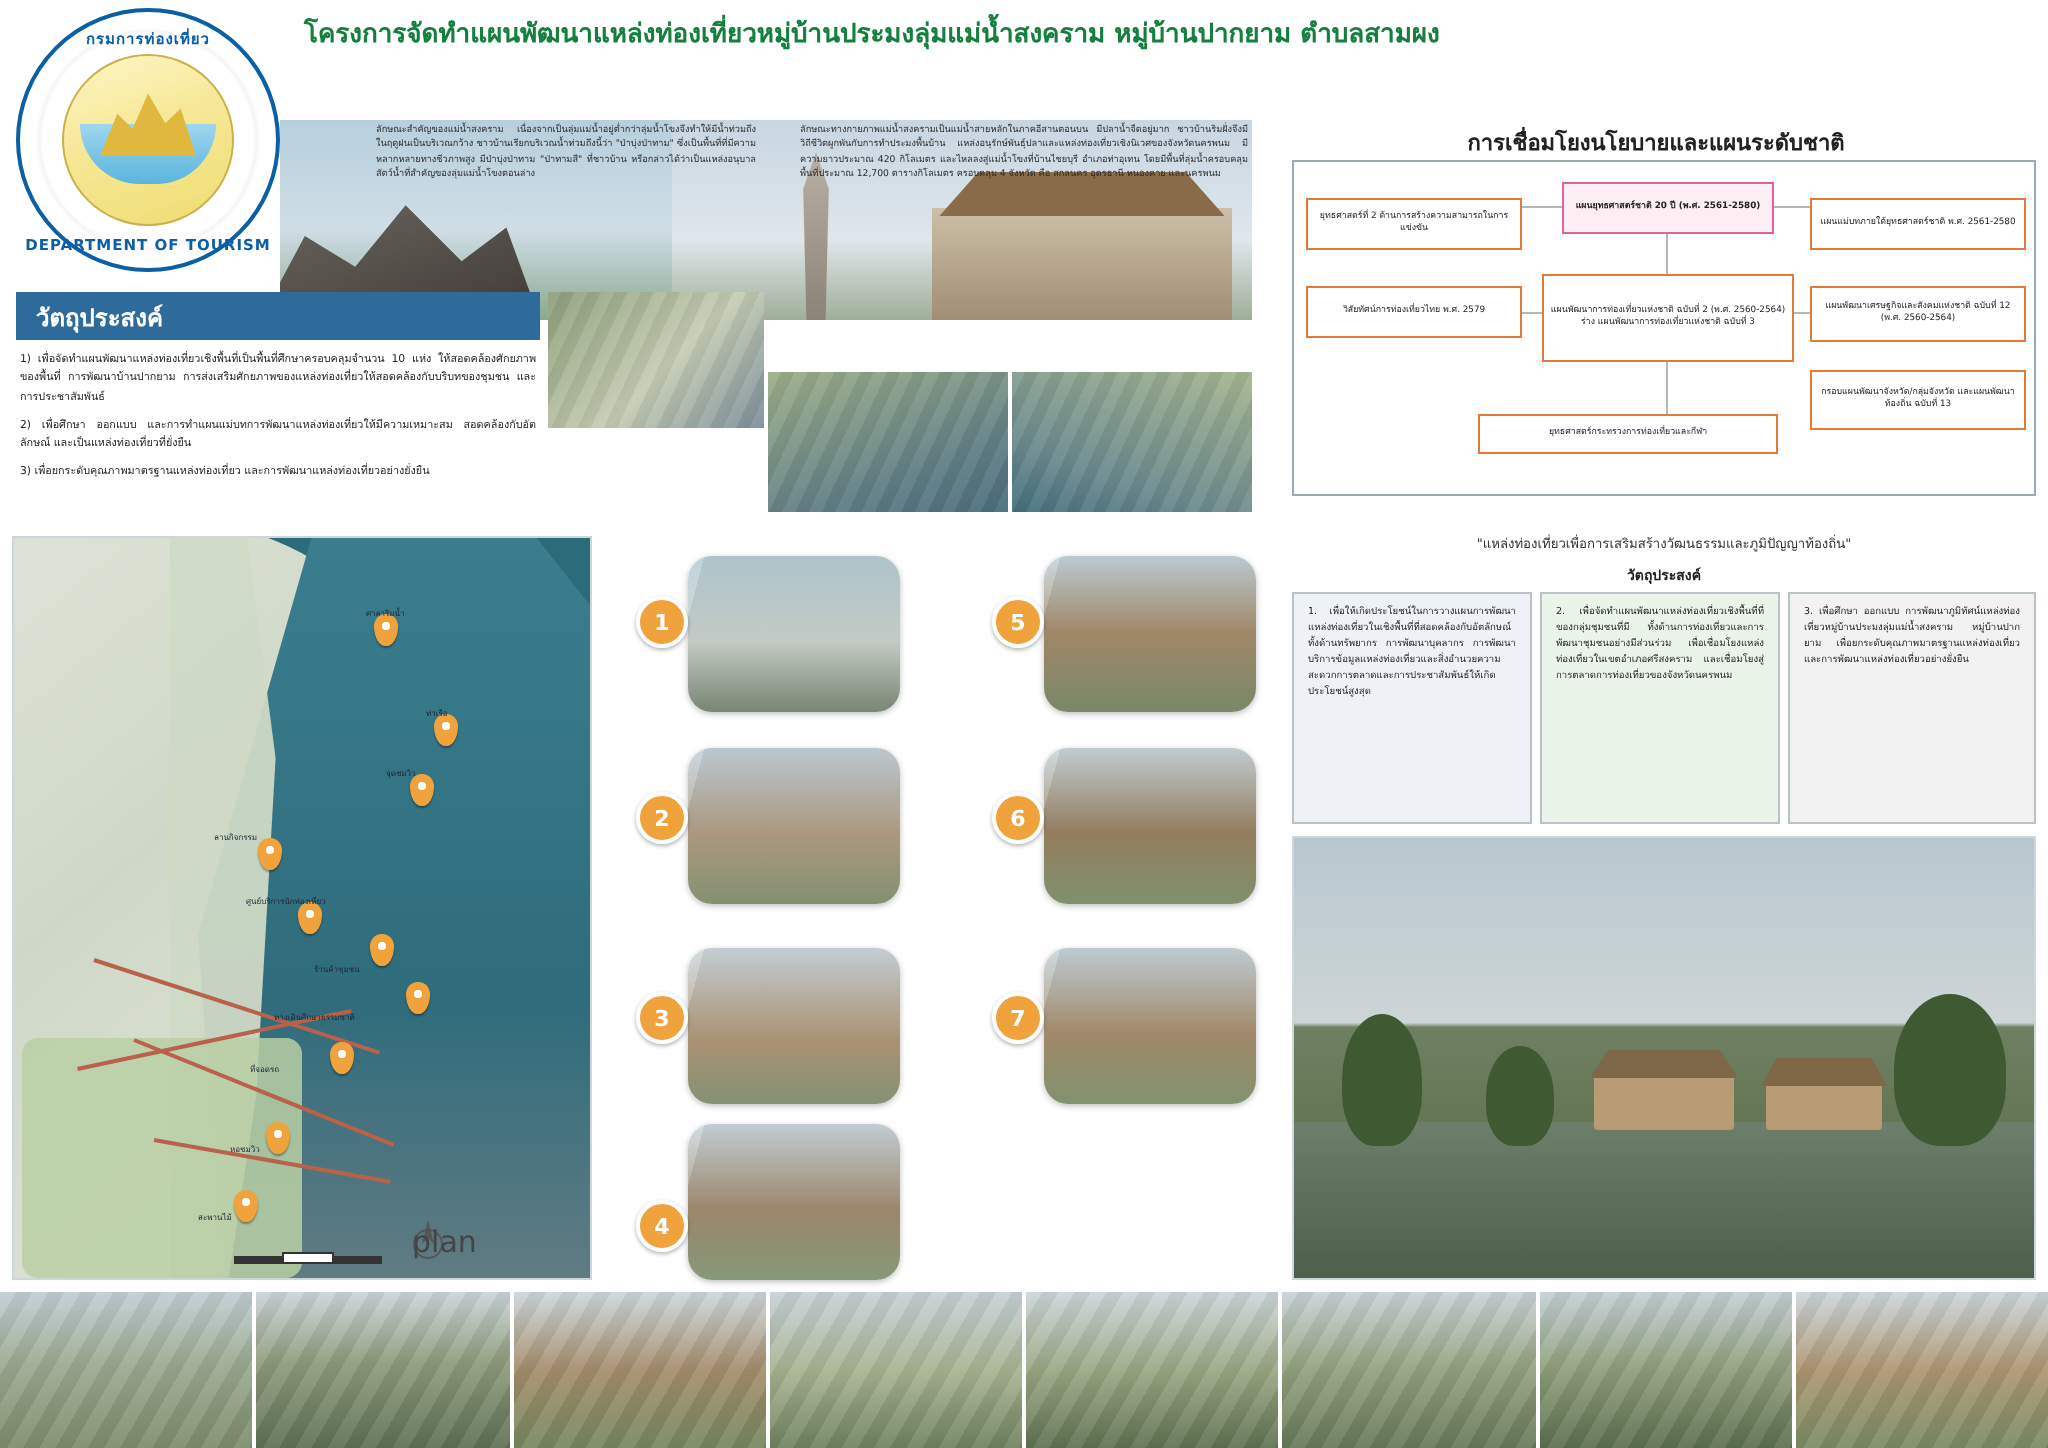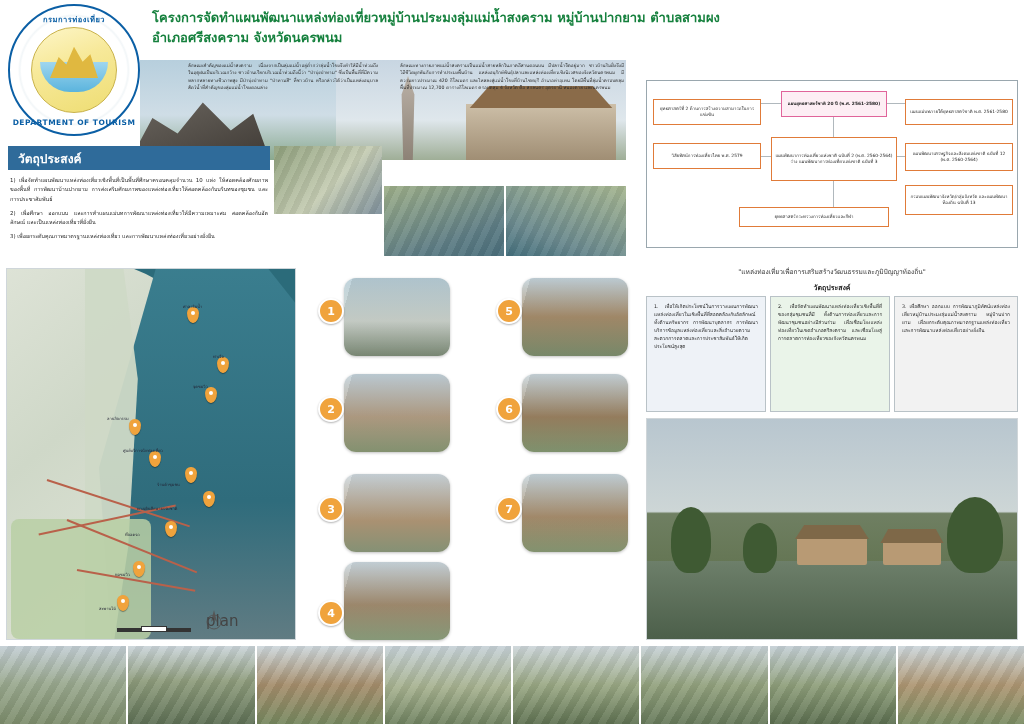--- a/index.html
+++ b/index.html
@@ -291,21 +291,20 @@
   <div class="logo">
     <div class="ring-text">
       <span class="top-th">กรมการท่องเที่ยว</span>
       <span class="bot-en">DEPARTMENT OF TOURISM</span>
     </div>
     <div class="inner"></div>
   </div>
 
   <div class="title">
     <span class="l1">โครงการจัดทำแผนพัฒนาแหล่งท่องเที่ยวหมู่บ้านประมงลุ่มแม่น้ำสงคราม หมู่บ้านปากยาม ตำบลสามผง</span>
-    <span class="l2">อำเภอศรีสงคราม จังหวัดนครพนม</span>
   </div>
 
   <div class="hero-temple">
       <div class="mount"></div>
     </div>
   <div class="hero-sky">
     <div class="spire"></div>
       <div class="temple"></div>
   </div>
   <div class="photo-aerial1"></div>
@@ -315,20 +314,21 @@
   <div class="intro">ลักษณะสำคัญของแม่น้ำสงคราม เนื่องจากเป็นลุ่มแม่น้ำอยู่ต่ำกว่าลุ่มน้ำโขงจึงทำให้มีน้ำท่วมถึงในฤดูฝนเป็นบริเวณกว้าง ชาวบ้านเรียกบริเวณน้ำท่วมถึงนี้ว่า "ป่าบุ่งป่าทาม" ซึ่งเป็นพื้นที่ที่มีความหลากหลายทางชีวภาพสูง มีป่าบุ่งป่าทาม "ป่าทามสี" ที่ชาวบ้าน หรือกล่าวได้ว่าเป็นแหล่งอนุบาลสัตว์น้ำที่สำคัญของลุ่มแม่น้ำโขงตอนล่าง</div>
   <div class="intro right">ลักษณะทางกายภาพแม่น้ำสงครามเป็นแม่น้ำสายหลักในภาคอีสานตอนบน มีปลาน้ำจืดอยู่มาก ชาวบ้านริมฝั่งจึงมีวิถีชีวิตผูกพันกับการทำประมงพื้นบ้าน แหล่งอนุรักษ์พันธุ์ปลาและแหล่งท่องเที่ยวเชิงนิเวศของจังหวัดนครพนม มีความยาวประมาณ 420 กิโลเมตร และไหลลงสู่แม่น้ำโขงที่บ้านไชยบุรี อำเภอท่าอุเทน โดยมีพื้นที่ลุ่มน้ำครอบคลุมพื้นที่ประมาณ 12,700 ตารางกิโลเมตร ครอบคลุม 4 จังหวัด คือ สกลนคร อุดรธานี หนองคาย และนครพนม</div>
 
   <div class="obj-head">วัตถุประสงค์</div>
   <div class="obj-body">
     <p>1) เพื่อจัดทำแผนพัฒนาแหล่งท่องเที่ยวเชิงพื้นที่เป็นพื้นที่ศึกษาครอบคลุมจำนวน 10 แห่ง ให้สอดคล้องศักยภาพของพื้นที่ การพัฒนาบ้านปากยาม การส่งเสริมศักยภาพของแหล่งท่องเที่ยวให้สอดคล้องกับบริบทของชุมชน และการประชาสัมพันธ์</p>
     <p>2) เพื่อศึกษา ออกแบบ และการทำแผนแม่บทการพัฒนาแหล่งท่องเที่ยวให้มีความเหมาะสม สอดคล้องกับอัตลักษณ์ และเป็นแหล่งท่องเที่ยวที่ยั่งยืน</p>
     <p>3) เพื่อยกระดับคุณภาพมาตรฐานแหล่งท่องเที่ยว และการพัฒนาแหล่งท่องเที่ยวอย่างยั่งยืน</p>
   </div>
 
+  <div class="policy-title">การเชื่อมโยงนโยบายและแผนระดับชาติ</div>
   <div class="policy-box">
     <div class="pnode pink" style="left:134px;top:10px;width:106px;height:26px;">แผนยุทธศาสตร์ชาติ 20 ปี (พ.ศ. 2561-2580)</div>
     <div class="pnode" style="left:6px;top:18px;width:108px;height:26px;">ยุทธศาสตร์ที่ 2 ด้านการสร้างความสามารถในการแข่งขัน</div>
     <div class="pnode" style="left:258px;top:18px;width:108px;height:26px;">แผนแม่บทภายใต้ยุทธศาสตร์ชาติ พ.ศ. 2561-2580</div>
 
     <div class="pnode" style="left:6px;top:62px;width:108px;height:26px;">วิสัยทัศน์การท่องเที่ยวไทย พ.ศ. 2579</div>
     <div class="pnode" style="left:124px;top:56px;width:126px;height:44px;">แผนพัฒนาการท่องเที่ยวแห่งชาติ ฉบับที่ 2 (พ.ศ. 2560-2564) ร่าง แผนพัฒนาการท่องเที่ยวแห่งชาติ ฉบับที่ 3</div>
     <div class="pnode" style="left:258px;top:62px;width:108px;height:28px;">แผนพัฒนาเศรษฐกิจและสังคมแห่งชาติ ฉบับที่ 12 (พ.ศ. 2560-2564)</div>
 
     <div class="pnode" style="left:258px;top:104px;width:108px;height:30px;">กรอบแผนพัฒนาจังหวัด/กลุ่มจังหวัด และแผนพัฒนาท้องถิ่น ฉบับที่ 13</div>

